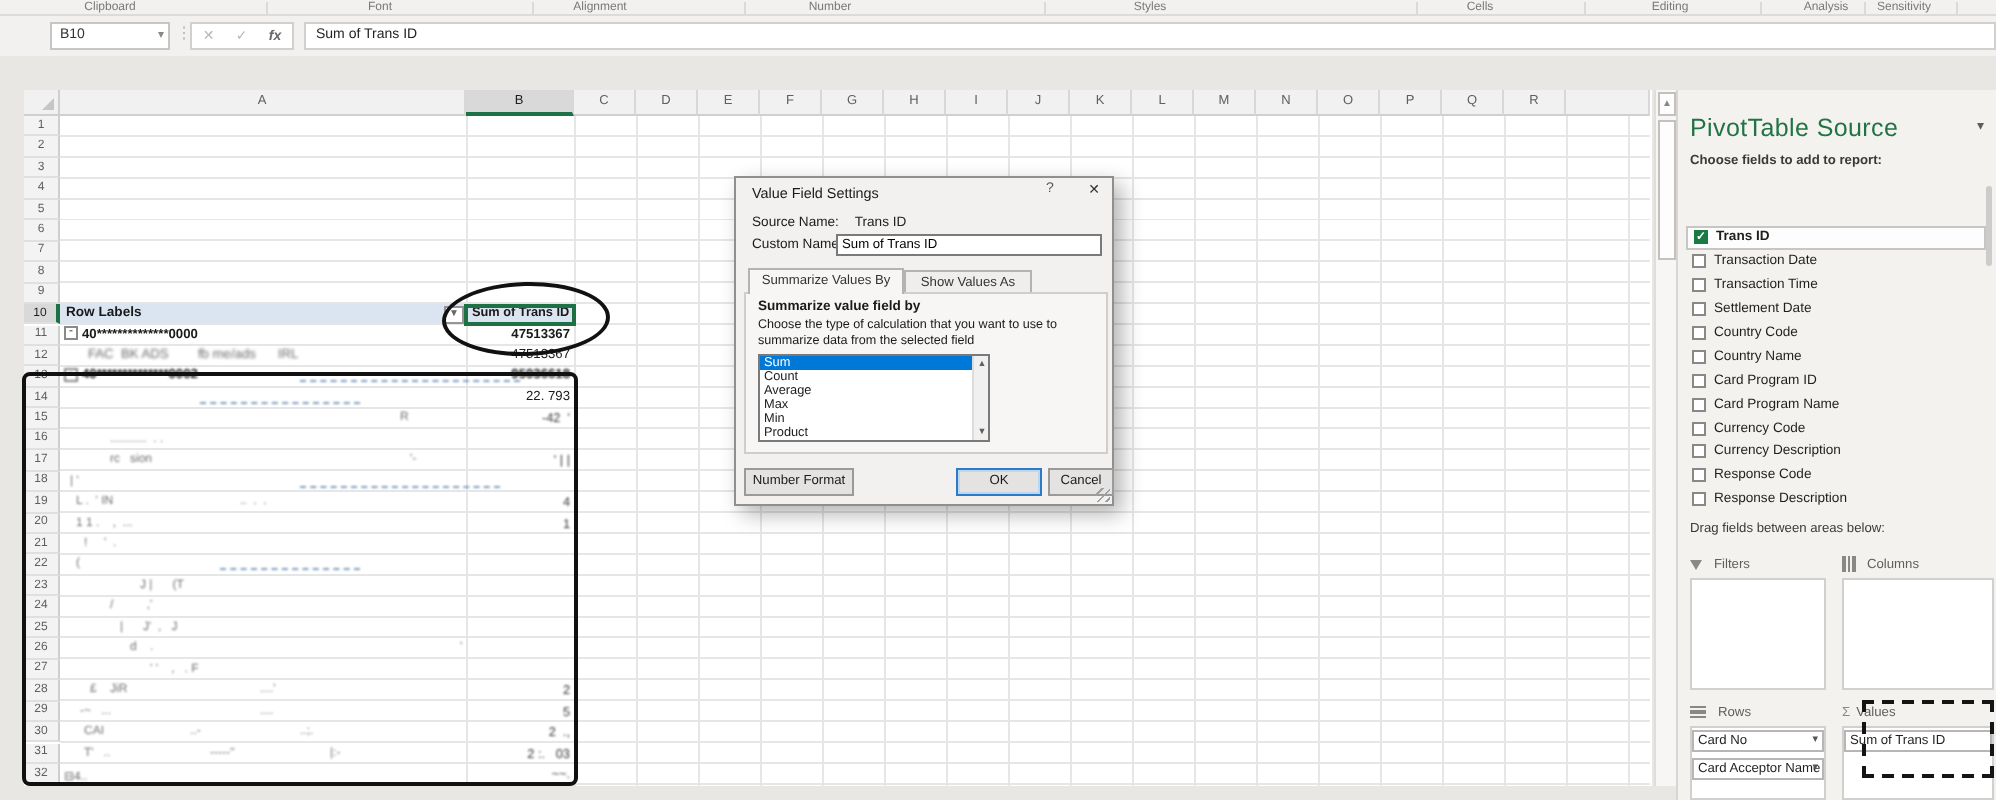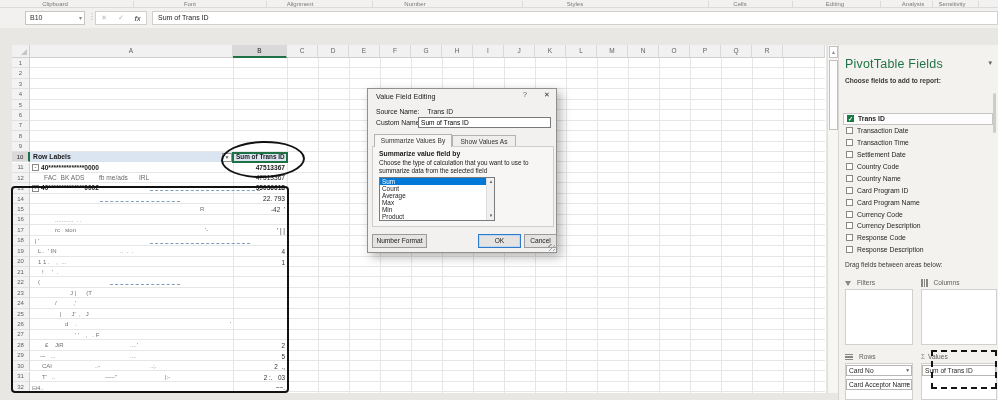--- a/index.html
+++ b/index.html
@@ -247,21 +247,21 @@
       <div class="frag" style="left: 2px; top: 325.95px;">⊟4..</div>
       <div class="fragv" style="left: 203px; top: 325.95px; width: 52px;">~~.</div>
     </div>
 
   <div id="vscroll">
     <div id="vsup">▲</div>
     <div id="vsthumb"></div>
   </div>
 
   <div id="dlg">
-    <div id="dlg-title">Value Field Editing</div>
+    <div id="dlg-title">Value Field Settings</div>
     <div id="dlg-help">?</div>
     <div id="dlg-close">✕</div>
     <div id="dlg-src">
       <span class="dlabel">Source Name:</span>
       <span class="val">Trans ID</span>
     </div>
     <div id="dlg-cus">
       <span class="dlabel">Custom Name:</span>
     </div>
     <input id="dlg-custom-input" value="Sum of Trans ID" style="">
@@ -285,21 +285,21 @@
           <div class="opt" style="width: 106px;">Product</div>
         </div>
     </div>
     <div class="dbtn" id="btn-nf" style="left:4px;top:145px;width:55px">Number Format</div>
     <div class="dbtn" id="btn-ok" style="left:110px;top:145px;width:43px">OK</div>
     <div class="dbtn" id="btn-cancel" style="left:156px;top:145px;width:33px">Cancel</div>
     <div id="dlg-grip"></div>
   </div>
 
   <div id="pane">
-    <div id="pane-title">PivotTable Fields</div>
+    <div id="pane-title">PivotTable Source</div>
     <div id="pane-menu">▾</div>
     <div id="pane-sub">Choose fields to add to report:</div>
     <div id="pane-sb"></div>
     <div id="fieldlist">
         <div class="frow checked">
           <span class="cbx on">✓</span>
           <span class="flabel">Trans ID</span>
         </div>
         <div class="frow">
           <span class="cbx"></span>

